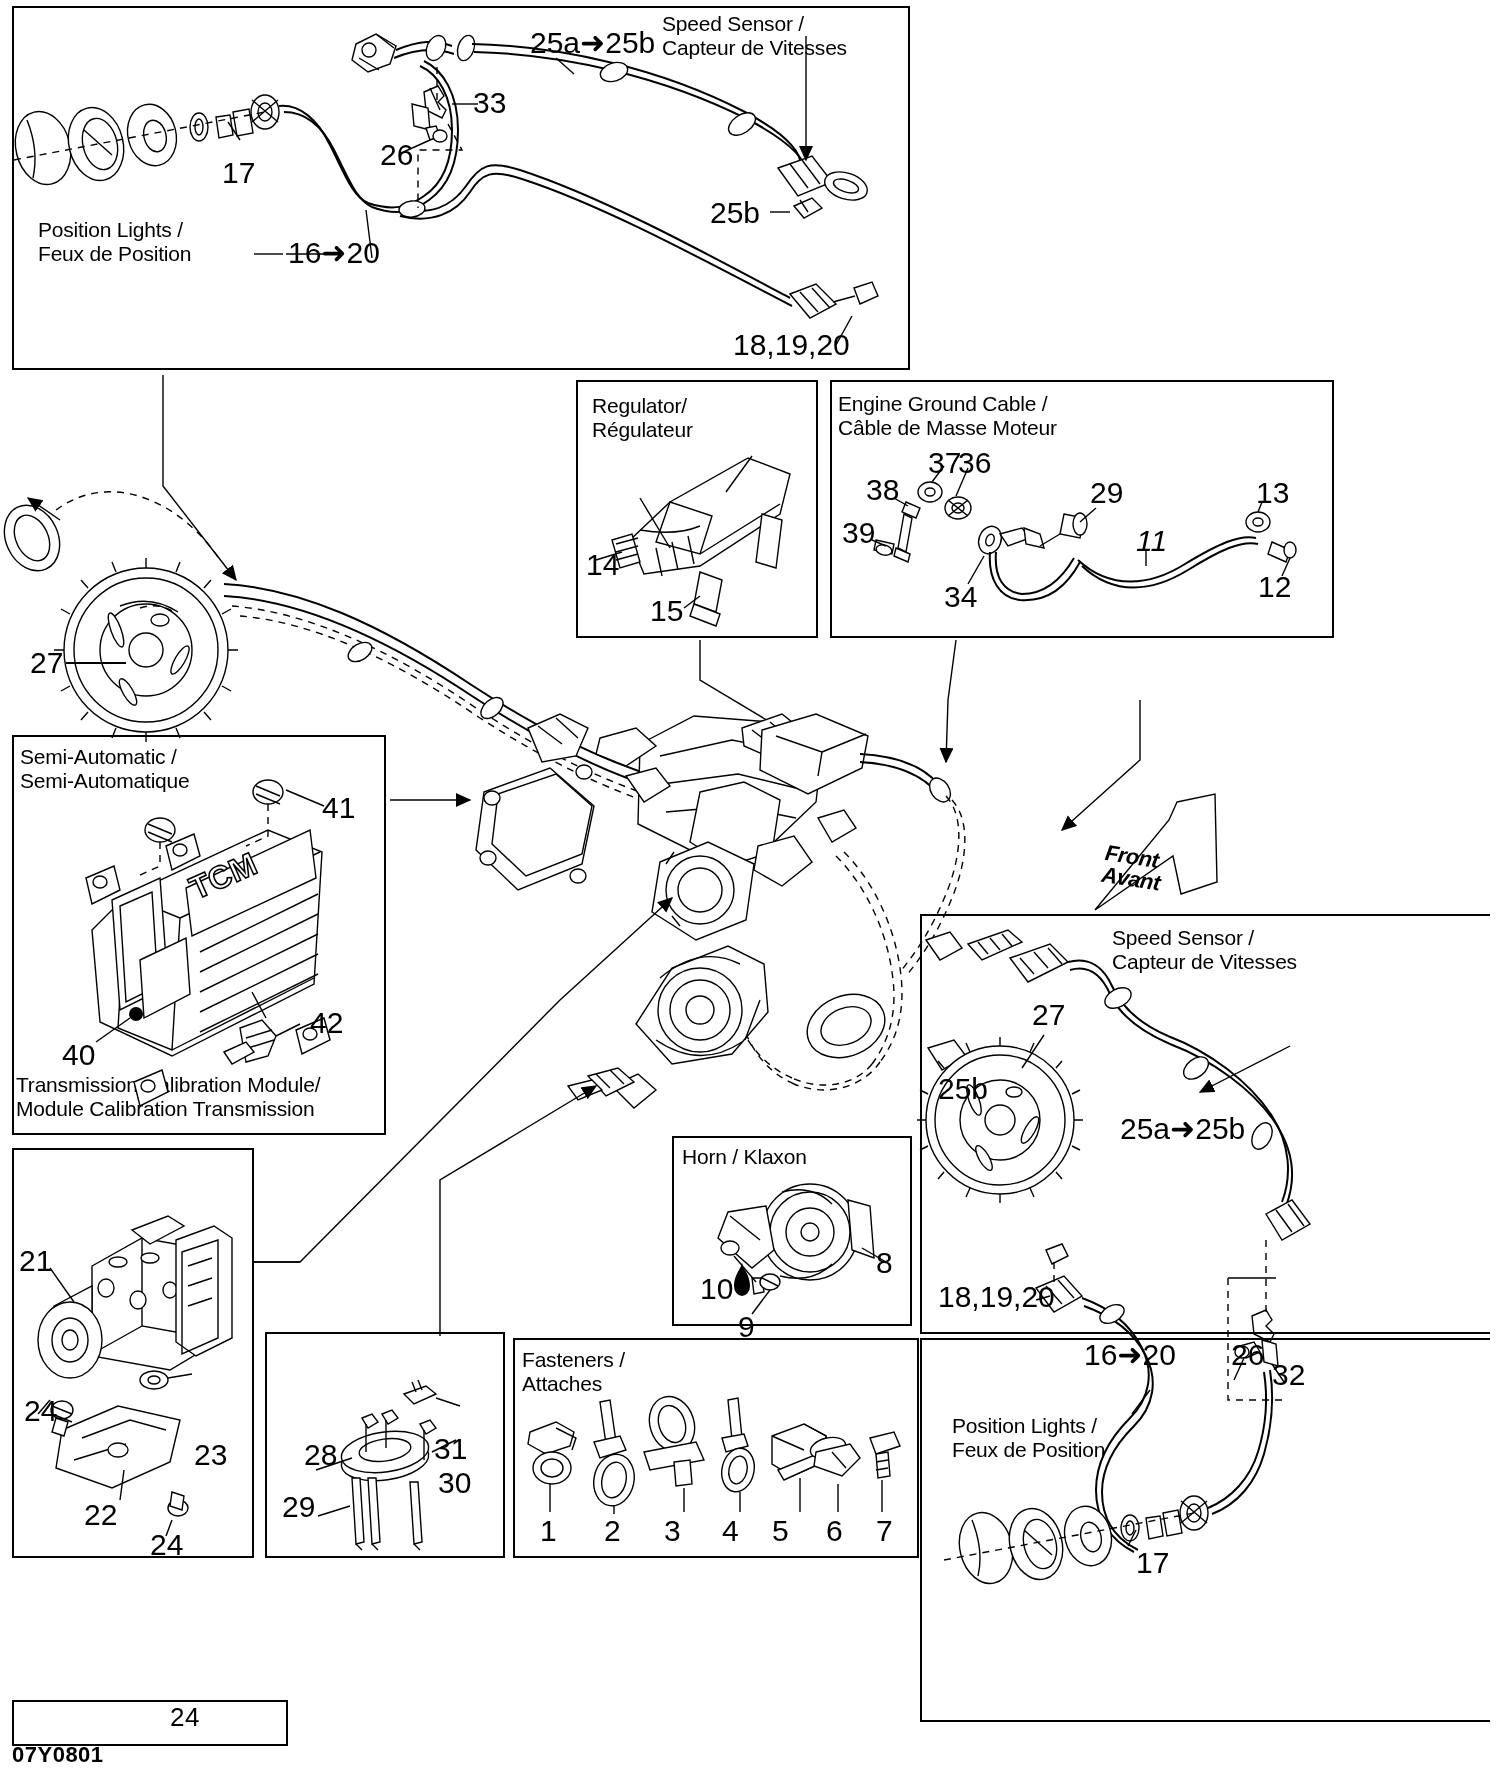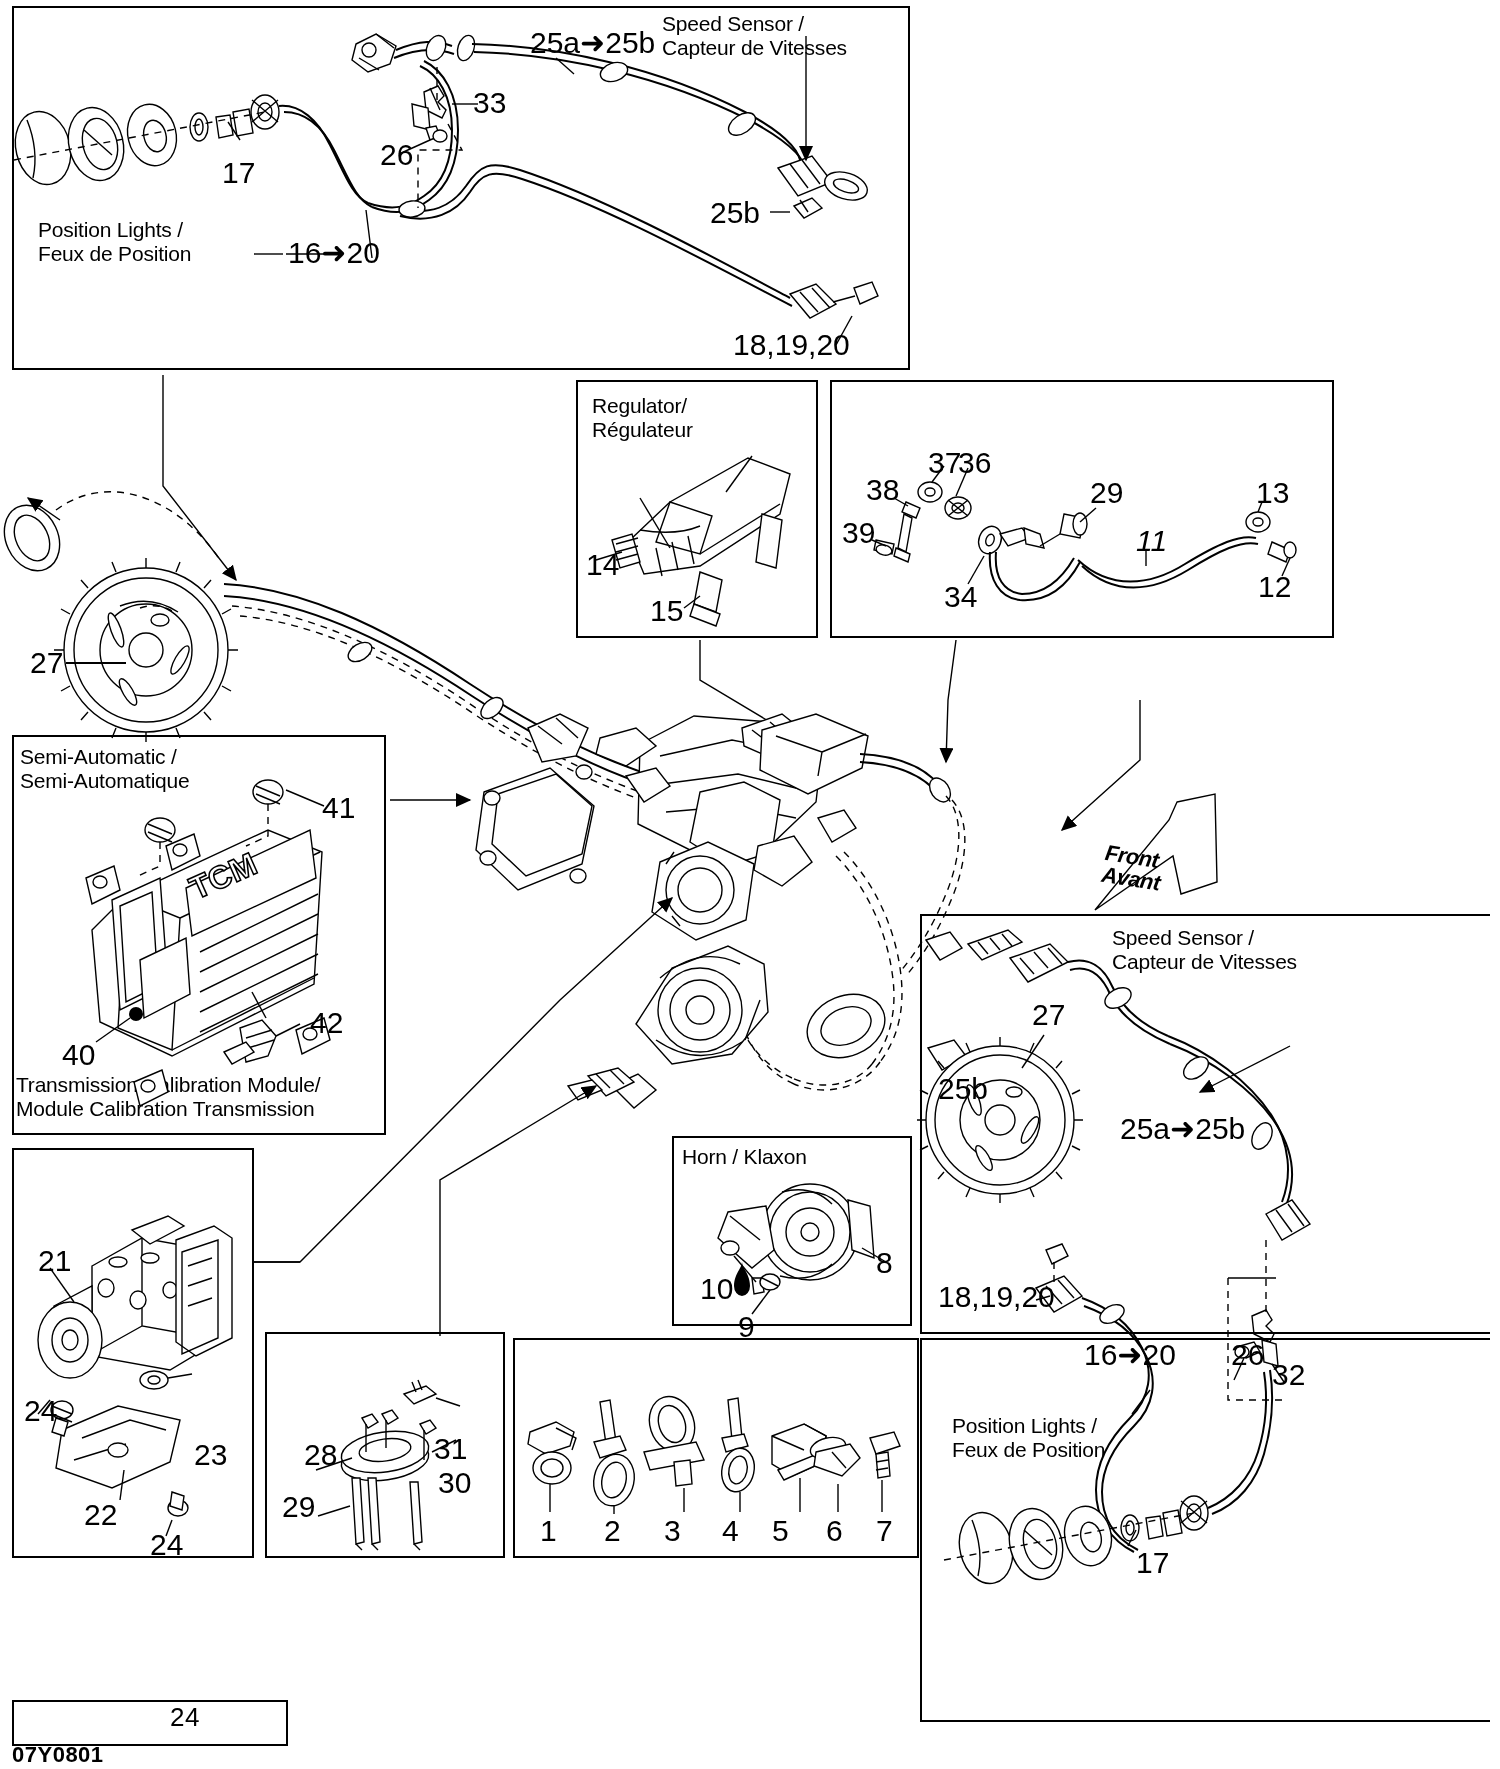--- a/index.html
+++ b/index.html
@@ -133,20 +133,22 @@
     <path class="lnt" d="M622 552 L596 560"></path>
     <path class="lnt" d="M700 596 L684 608"></path>
     <path class="lnt" d="M726 492 L752 456"></path>
     <path class="lnt" d="M670 548 L640 498"></path>
     <path class="lnt" d="M700 640 L700 680 L790 734" marker-end="url(#arr2)"></path>
   </svg>
   <div class="num" style="left:586px;top:550px;">14</div>
   <div class="num" style="left:650px;top:596px;">15</div>
 
   <div class="panel" style="left:830px;top:380px;width:504px;height:258px;"></div>
+  <div class="ptitle" style="left:838px;top:392px;width:300px;">Engine Ground Cable /
+Câble de Masse Moteur</div>
 
   <svg width="1500" height="1769">
     <ellipse class="fillwt" cx="930" cy="492" rx="12" ry="10"></ellipse>
     <ellipse class="fillwt" cx="930" cy="492" rx="5" ry="4"></ellipse>
     <ellipse class="fillwt" cx="958" cy="508" rx="13" ry="11"></ellipse>
     <ellipse class="fillwt" cx="958" cy="508" rx="6" ry="5"></ellipse>
     <path class="lnt" d="M948 500 l20 16 M968 500 l-20 16"></path>
     <path class="fillwt" d="M906 502 l14 6 l-4 10 l-14 -6 z"></path>
     <path class="fillwt" d="M904 514 l8 4 l-6 34 l-8 -4 z"></path>
     <path class="fillwt" d="M896 548 l14 6 l-2 8 l-14 -6 z"></path>
@@ -449,21 +451,21 @@
     <path class="fillwt" d="M56 1418 l12 4 l-4 14 l-12 -4 z"></path>
     <ellipse class="fillwt" cx="178" cy="1508" rx="10" ry="8"></ellipse>
     <path class="fillwt" d="M172 1492 l12 4 l-2 14 l-12 -4 z"></path>
     <path class="lnt" d="M50 1400 L38 1414"></path>
     <path class="lnt" d="M172 1520 L166 1536"></path>
     <path class="lnt" d="M74 1302 L50 1268"></path>
     <path class="lnt" d="M124 1470 L120 1500"></path>
 
     <path class="lnt" d="M254 1262 L300 1262"></path>
   </svg>
-  <div class="num" style="left:38px;top:1246px;">21</div>
+  <div class="num" style="left:19px;top:1246px;">21</div>
   <div class="num" style="left:194px;top:1440px;">23</div>
   <div class="num" style="left:24px;top:1396px;">24</div>
   <div class="num" style="left:84px;top:1500px;">22</div>
   <div class="num" style="left:150px;top:1530px;">24</div>
 
   <div class="panel" style="left:265px;top:1332px;width:240px;height:226px;"></div>
 
   <svg width="1500" height="1769">
     <ellipse class="fillwt" cx="385" cy="1460" rx="44" ry="20" transform="rotate(-8 385 1460)"></ellipse>
     <ellipse class="fillwt" cx="385" cy="1452" rx="44" ry="20" transform="rotate(-8 385 1452)"></ellipse>
@@ -487,20 +489,22 @@
     <path class="lnt" d="M316 1470 L352 1458"></path>
     <path class="lnt" d="M318 1516 L350 1506"></path>
     <path class="lnt" d="M432 1452 L456 1440"></path>
   </svg>
   <div class="num" style="left:304px;top:1440px;">28</div>
   <div class="num" style="left:282px;top:1492px;">29</div>
   <div class="num" style="left:434px;top:1434px;">31</div>
   <div class="num" style="left:438px;top:1468px;">30</div>
 
   <div class="panel" style="left:513px;top:1338px;width:406px;height:220px;"></div>
+  <div class="ptitle" style="left:522px;top:1348px;width:240px;">Fasteners /
+Attaches</div>
 
   <svg width="1500" height="1769">
 
     <path class="fillwt" d="M530 1432 l26 -10 l18 10 l-4 14 l-24 8 l-18 -10 z"></path>
     <ellipse class="fillwt" cx="552" cy="1468" rx="19" ry="16"></ellipse>
     <ellipse class="fillwt" cx="552" cy="1468" rx="11" ry="9"></ellipse>
     <path class="lnt" d="M556 1428 l20 10 l-4 12"></path>
 
     <path class="fillwt" d="M600 1402 l10 -2 l6 42 l-10 2 z"></path>
     <path class="fillwt" d="M594 1442 l26 -6 l6 14 l-26 8 z"></path>

